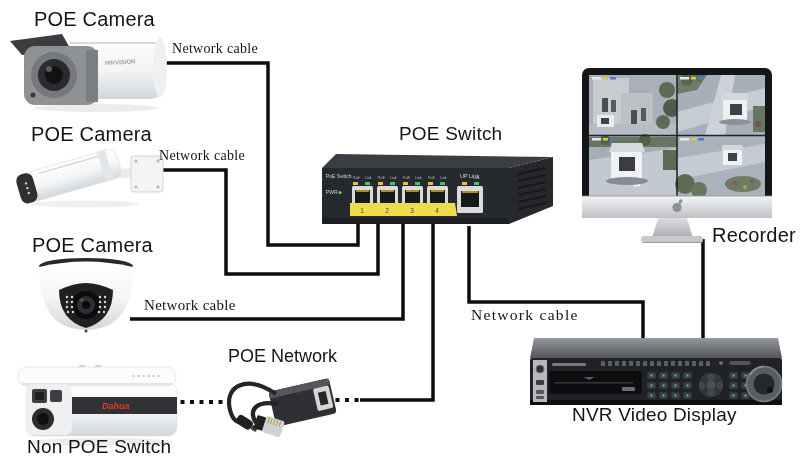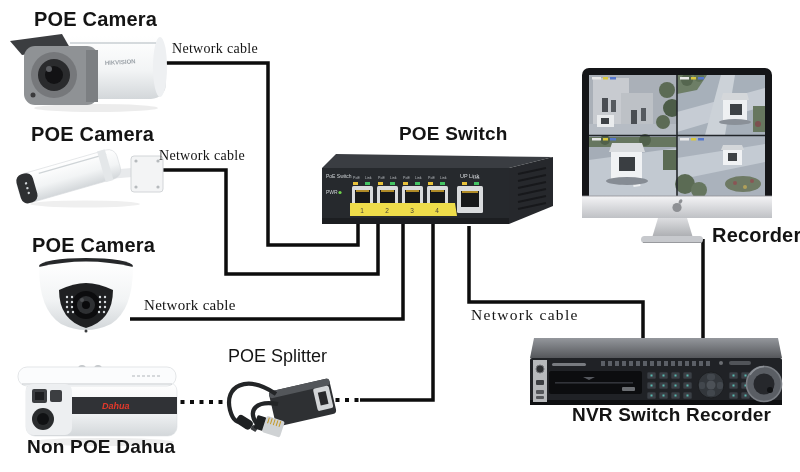--- a/index.html
+++ b/index.html
@@ -1,21 +1,21 @@
 <!DOCTYPE html>
 <html><head>
 <meta charset="utf-8">
 <style>
   html,body{margin:0;padding:0;background:#fff;}
   #canvas{position:relative;width:800px;height:472px;background:#ffffff;overflow:hidden;
           font-family:"Liberation Sans",sans-serif;}
   .layer{position:absolute;left:0;top:0;}
   .dev{position:absolute;}
   .lbl{position:absolute;color:#141414;white-space:nowrap;line-height:1.05;}
-  .lbl-big{font-size:20px;font-weight:700;letter-spacing:0.2px;text-align:center;}
+  .lbl-big{font-size:20px;font-weight:400;letter-spacing:0.2px;text-align:center;}
   .lbl-mid{font-size:18px;font-weight:500;}
   .lbl-sm{font-size:14px;font-weight:500;letter-spacing:0.3px;font-family:Liberation Serif, serif;}
   svg text{font-family:"Liberation Sans",sans-serif;}
 </style>
 </head>
 <body>
 
 <div id="canvas">
 
   <svg class="layer" width="800" height="472" viewBox="0 0 800 472">
@@ -414,20 +414,20 @@
       <path d="M225,43 A17.5,17.5 0 0 1 239,34.5" stroke="#8e9298" stroke-width="1.4" fill="none"></path>
     </g>
   </svg>
 
   <div class="lbl lbl-big" style="left:34px;top:9px;">POE Camera</div>
   <div class="lbl lbl-sm" style="left:172px;top:42px;">Network cable</div>
   <div class="lbl lbl-big" style="left:31px;top:124px;">POE Camera</div>
   <div class="lbl lbl-sm" style="left:159px;top:149px;">Network cable</div>
   <div class="lbl lbl-big" style="left:32px;top:235px;">POE Camera</div>
   <div class="lbl lbl-sm" style="left:144px;top:298px;font-size:15px;">Network cable</div>
-  <div class="lbl lbl-big" style="left:27px;top:437px;font-size:19px;">Non POE Dahua</div>
-  <div class="lbl lbl-mid" style="left:228px;top:347px;">POE Splitter</div>
+  <div class="lbl lbl-big" style="left:27px;top:437px;font-size:19px;">Non POE Switch</div>
+  <div class="lbl lbl-mid" style="left:228px;top:347px;">POE Network</div>
   <div class="lbl lbl-big" style="left:399px;top:124px;font-size:19px;">POE Switch</div>
   <div class="lbl lbl-big" style="left:712px;top:225px;">Recorder</div>
   <div class="lbl lbl-sm" style="left:471px;top:307px;font-size:15.5px;letter-spacing:1.3px;">Network cable</div>
-  <div class="lbl lbl-big" style="left:572px;top:405px;font-size:19px;">NVR Switch Recorder</div>
+  <div class="lbl lbl-big" style="left:572px;top:405px;font-size:19px;">NVR Video Display</div>
 
 </div>
 
 </body></html>

